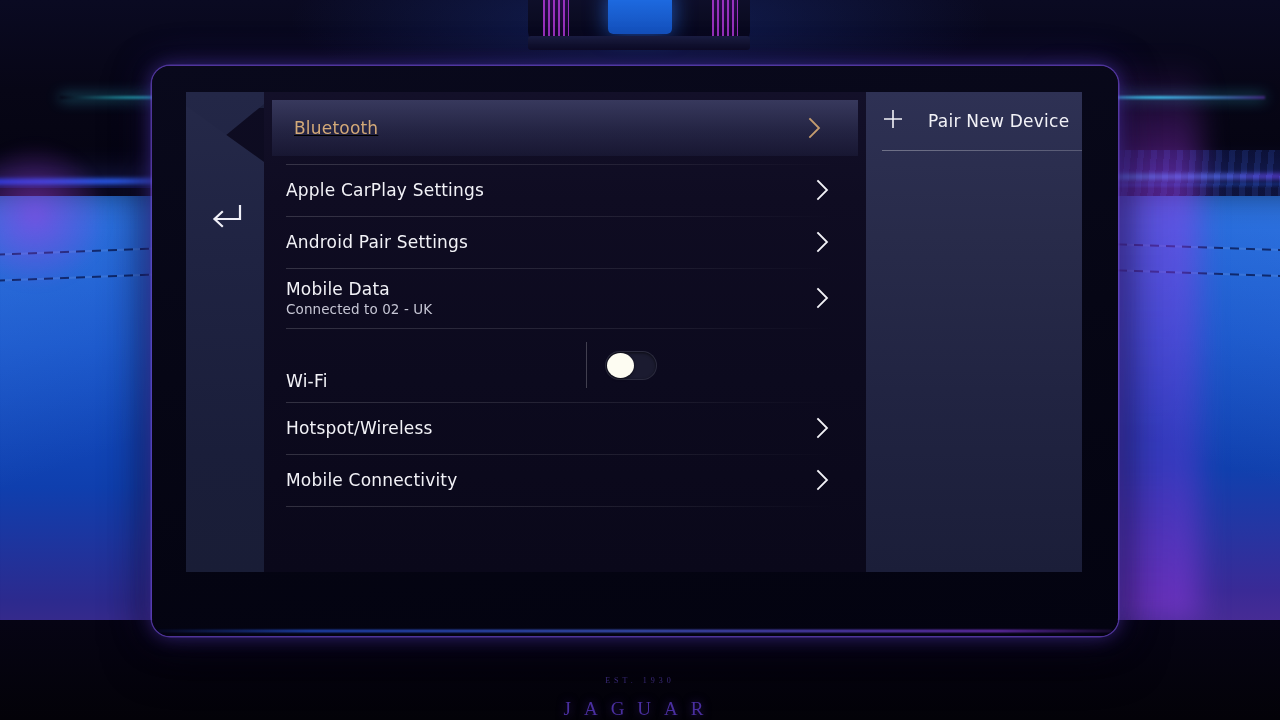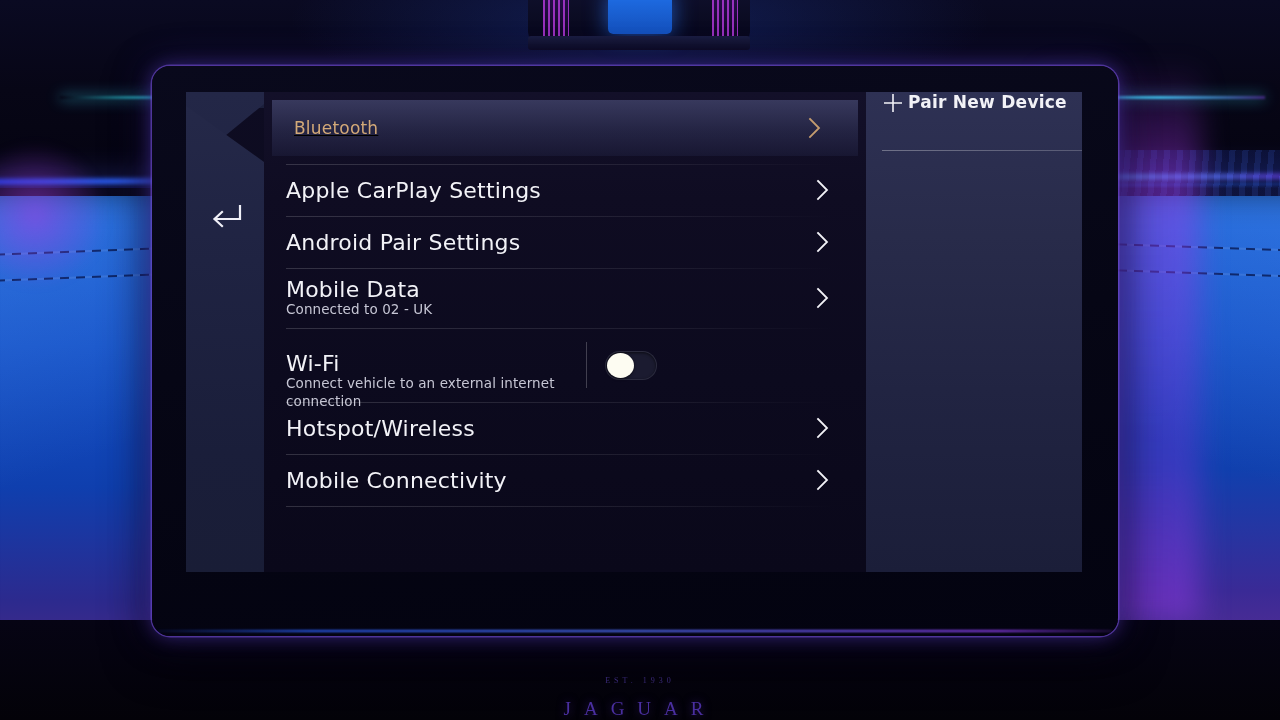--- a/index.html
+++ b/index.html
@@ -176,21 +176,21 @@
   .row {
     position:relative; height:52px; margin:0 22px;
     display:flex; align-items:center; cursor:pointer;
   }
   .row + .row::before {
     content:""; position:absolute; left:0; right:8px; top:0; height:1px;
     background:linear-gradient(90deg, rgba(255,255,255,.16), rgba(255,255,255,.07) 70%, rgba(255,255,255,0));
   }
   .row-texts { flex:1; min-width:0; }
   .row-title {
-    font-size:22px; color:#f2f2f7; font-weight:400; letter-spacing:.2px;
+    font-size:17px; color:#f2f2f7; font-weight:400; letter-spacing:.2px;
     line-height:21px;
   }
   .row-sub {
     font-size:13.5px; color:#c6c6d4; line-height:18px; letter-spacing:.1px;
   }
   .chev {
     width:26px; height:26px; flex:none; margin-right:8px;
     display:flex; align-items:center; justify-content:center;
   }
 
@@ -223,22 +223,22 @@
     border-radius:50%; background:#fdfcf2;
     box-shadow:0 1px 3px rgba(0,0,0,.5);
   }
 
   
   .detail {
     position:absolute; left:680px; top:0; width:402px; height:480px;
     background:linear-gradient(180deg,#2e3154 0%,#282b4a 30%,#212442 62%,#1b1e39 100%);
   }
   .pair-row {
-    display:flex; align-items:flex-start; gap:4px;
-    height:58px; margin:0 18px 0 16px; cursor:pointer;font-weight:bold;
+    display:flex; align-items:center; gap:24px;
+    height:58px; margin:0 18px 0 16px; cursor:pointer;
   }
   .pair-label {
     font-size:17px; color:#f2f2f7; letter-spacing:.25px;
   }
   .pair-div {
     height:1px; margin:0 42px 0 16px;
     background:linear-gradient(90deg, rgba(255,255,255,.32), rgba(255,255,255,.18) 72%, rgba(255,255,255,.02));
   }
 
   
@@ -346,21 +346,20 @@
         <span class="chev">
           <svg width="14" height="22" viewBox="0 0 14 22">
               <path d="M2 2 L11 11 L2 20" fill="none" stroke="#f2f2f7" stroke-width="1.8" stroke-linecap="square"></path>
             </svg>
         </span>
       </div>
 
       <div class="row xtall">
         <div class="row-texts" style="max-width:300px;margin-top:32px;">
           <div class="row-title">Wi-Fi</div>
-          <div class="row-sub">Connect vehicle to an external internet connection</div>
         </div>
         <div class="toggle-wrap">
           <div class="tg-div"></div>
           <div class="toggle">
             <div class="knob"></div>
           </div>
         </div>
       </div>
 
       <div class="row">

